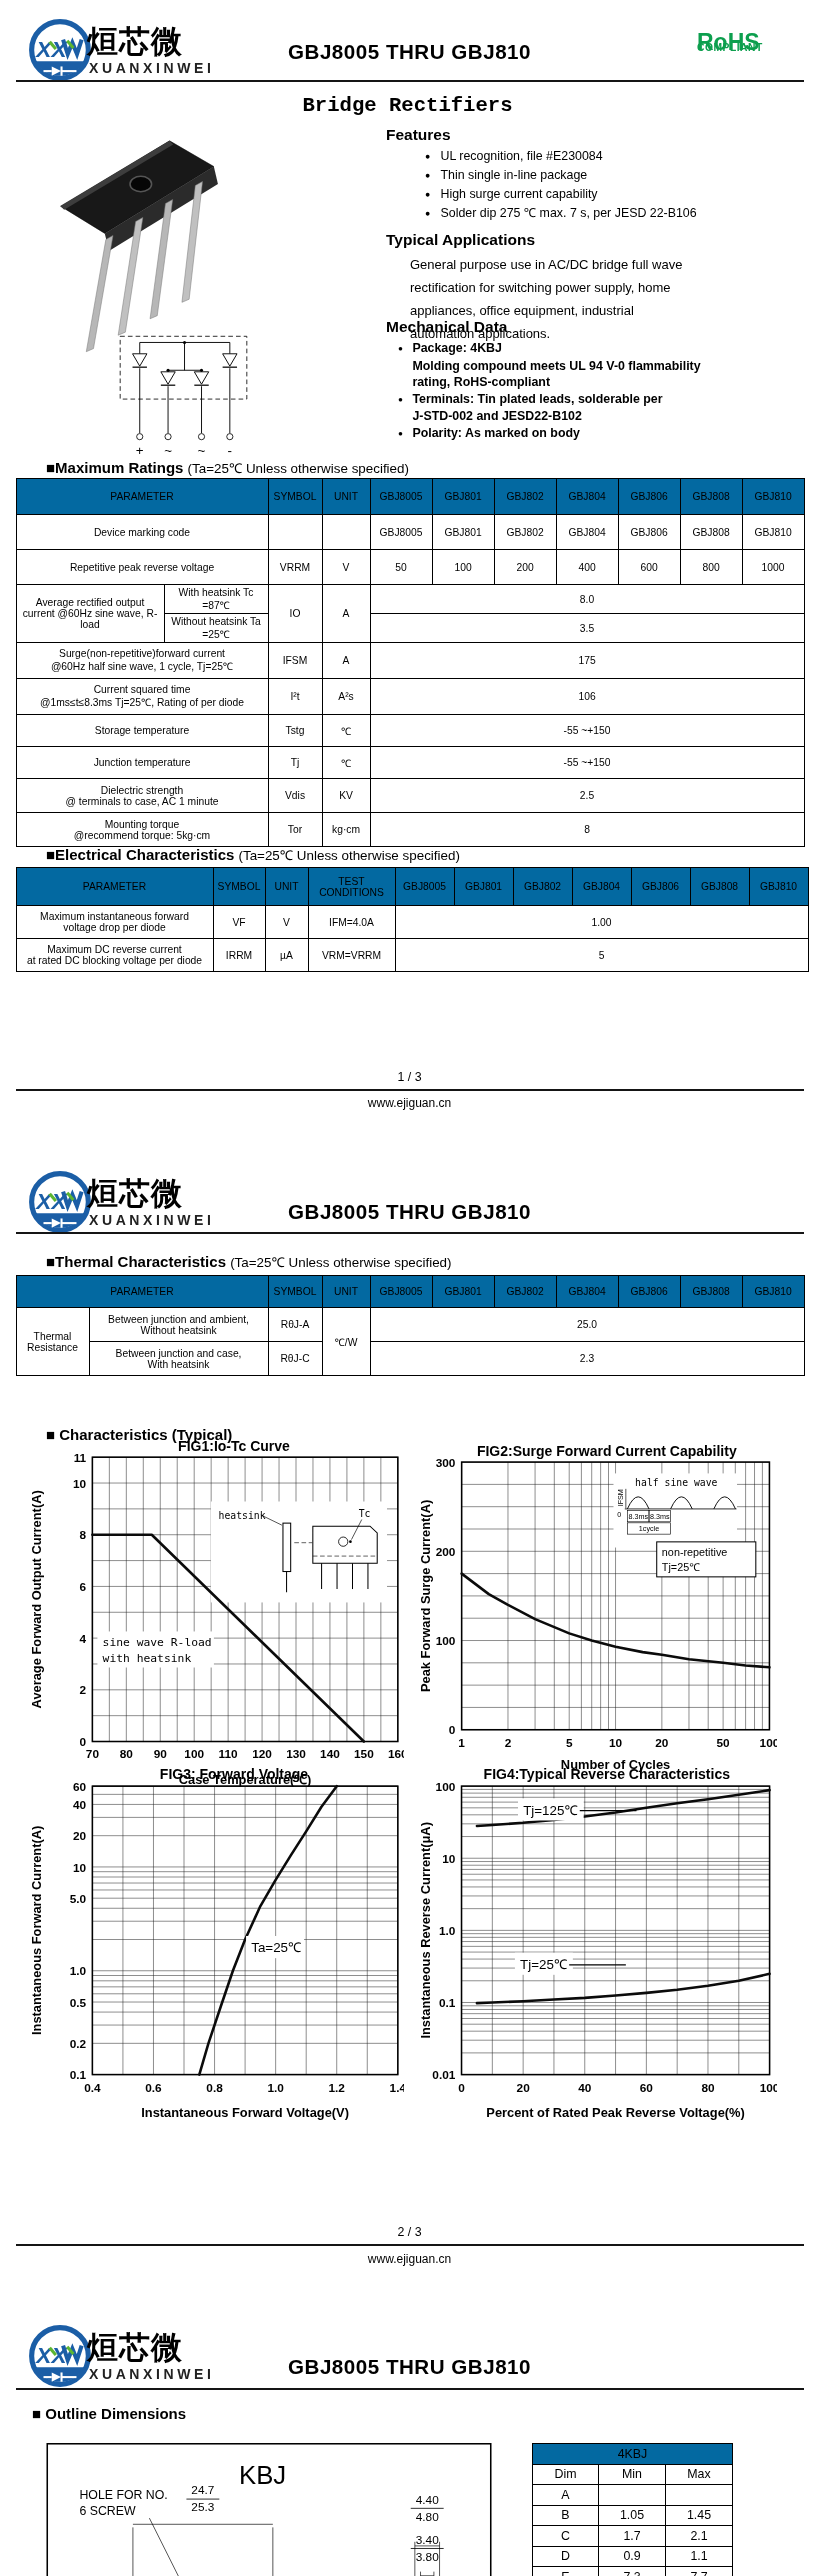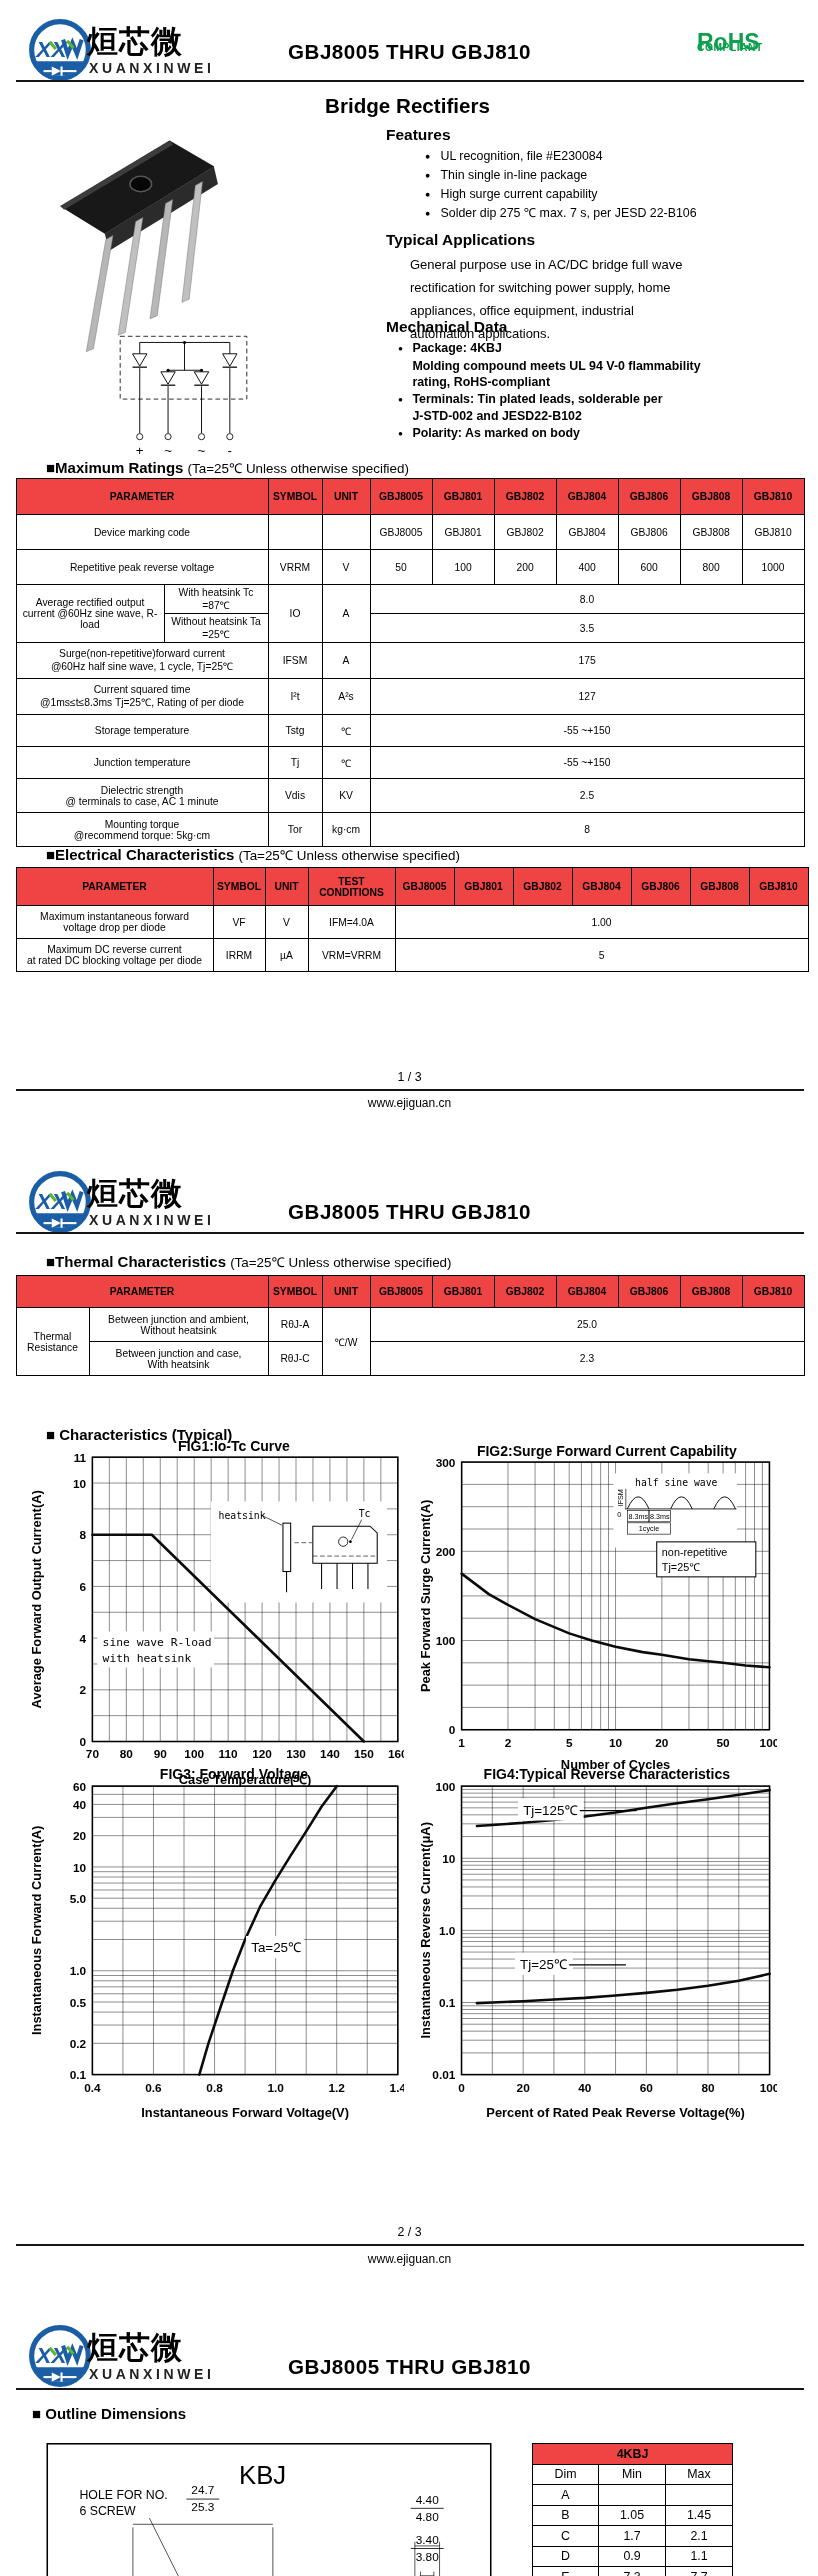--- a/index.html
+++ b/index.html
@@ -5,34 +5,34 @@
   html,body{margin:0;padding:0;background:#888;}
   .sheet{position:relative;width:819px;height:3470px;background:#fff;
          font-family:"Liberation Sans",sans-serif;color:#000;overflow:hidden;margin:0 auto;}
   .abs{position:absolute;}
   .rule{position:absolute;left:15.5px;width:788px;height:2.1px;background:#151515;}
   .doctitle{font-size:20.6px;font-weight:bold;letter-spacing:0.5px;width:819px;text-align:center;}
   .cnname{font-size:31px;font-weight:bold;letter-spacing:1px;font-family:"DejaVu Sans",sans-serif;}
   .enname{font-size:14px;font-weight:bold;letter-spacing:3.6px;color:#222;}
   .rohs1{font-size:23px;font-weight:bold;color:#0d9f4e;}
   .rohs2{font-size:10.3px;font-weight:bold;color:#0d9f4e;letter-spacing:0.5px;}
-  .prodtitle{font-size:20.6px;font-weight:bold;width:505px;left:155px;text-align:center;}
+  .prodtitle{font-size:20.6px;font-weight:bold;width:505px;left:155px;text-align:center;font-family:Liberation Mono, monospace;}
   .h2{font-size:15.5px;font-weight:bold;}
   .bullets div{font-size:12.4px;line-height:19px;margin-left:27px;}
   .bullets .bu{display:inline-block;width:15.5px;font-size:8.8px;vertical-align:1px;}
   .para{font-size:13px;line-height:23px;width:273px;}
   .mline{font-size:12.4px;line-height:16.5px;font-weight:bold;}
   .mline .bu{display:inline-block;width:14.4px;font-size:8.2px;vertical-align:1px;}
   .sech{font-size:15px;font-weight:bold;}
   .sech .cond{font-weight:normal;font-size:13.4px;}
   table.dt{position:absolute;border-collapse:collapse;table-layout:fixed;background:#fff;}
   table.dt th,table.dt td{border:0.8px solid #000;font-size:10.3px;padding:1px 3.1px;
        text-align:center;vertical-align:middle;overflow:hidden;font-weight:normal;}
   table.dt{border:1.5px solid #000;}
-  table.dt tr.hdr th{background:#ef4444;font-weight:bold;margin-left:44px;}
+  table.dt tr.hdr th{background:#0369a1;font-weight:normal;margin-left:44px;}
   td.pl{text-align:left;}
   .pageno{width:819px;text-align:center;font-size:12.4px;}
   .site{width:819px;text-align:center;font-size:12px;}
   .fig{position:absolute;}
   .figtitle{font-weight:bold;font-size:14px;text-align:center;}
   svg{display:block;}
   svg text{font-family:"Liberation Sans",sans-serif;}
   svg .tick{font-size:23px;font-weight:bold;}
   svg .axl{font-size:25px;font-weight:bold;}
   svg .mono{font-family:"DejaVu Sans Mono",monospace;}
@@ -220,21 +220,21 @@
           <td>A</td>
       <td colspan="7">175</td>
     </tr>
     <tr style="height:36px">
       <td colspan="2" class="pl">
             <div>Current squared time</div>
             <div>@1ms≤t≤8.3ms Tj=25℃, Rating of per diode</div>
           </td>
       <td>I²t</td>
           <td>A²s</td>
-      <td colspan="7">127</td>
+      <td colspan="7">106</td>
     </tr>
     <tr style="height:32px">
       <td colspan="2" class="pl">Storage temperature</td>
       <td>Tstg</td>
           <td>℃</td>
       <td colspan="7">-55 ~+150</td>
     </tr>
     <tr style="height:32px">
       <td colspan="2" class="pl">Junction temperature</td>
       <td>Tj</td>

